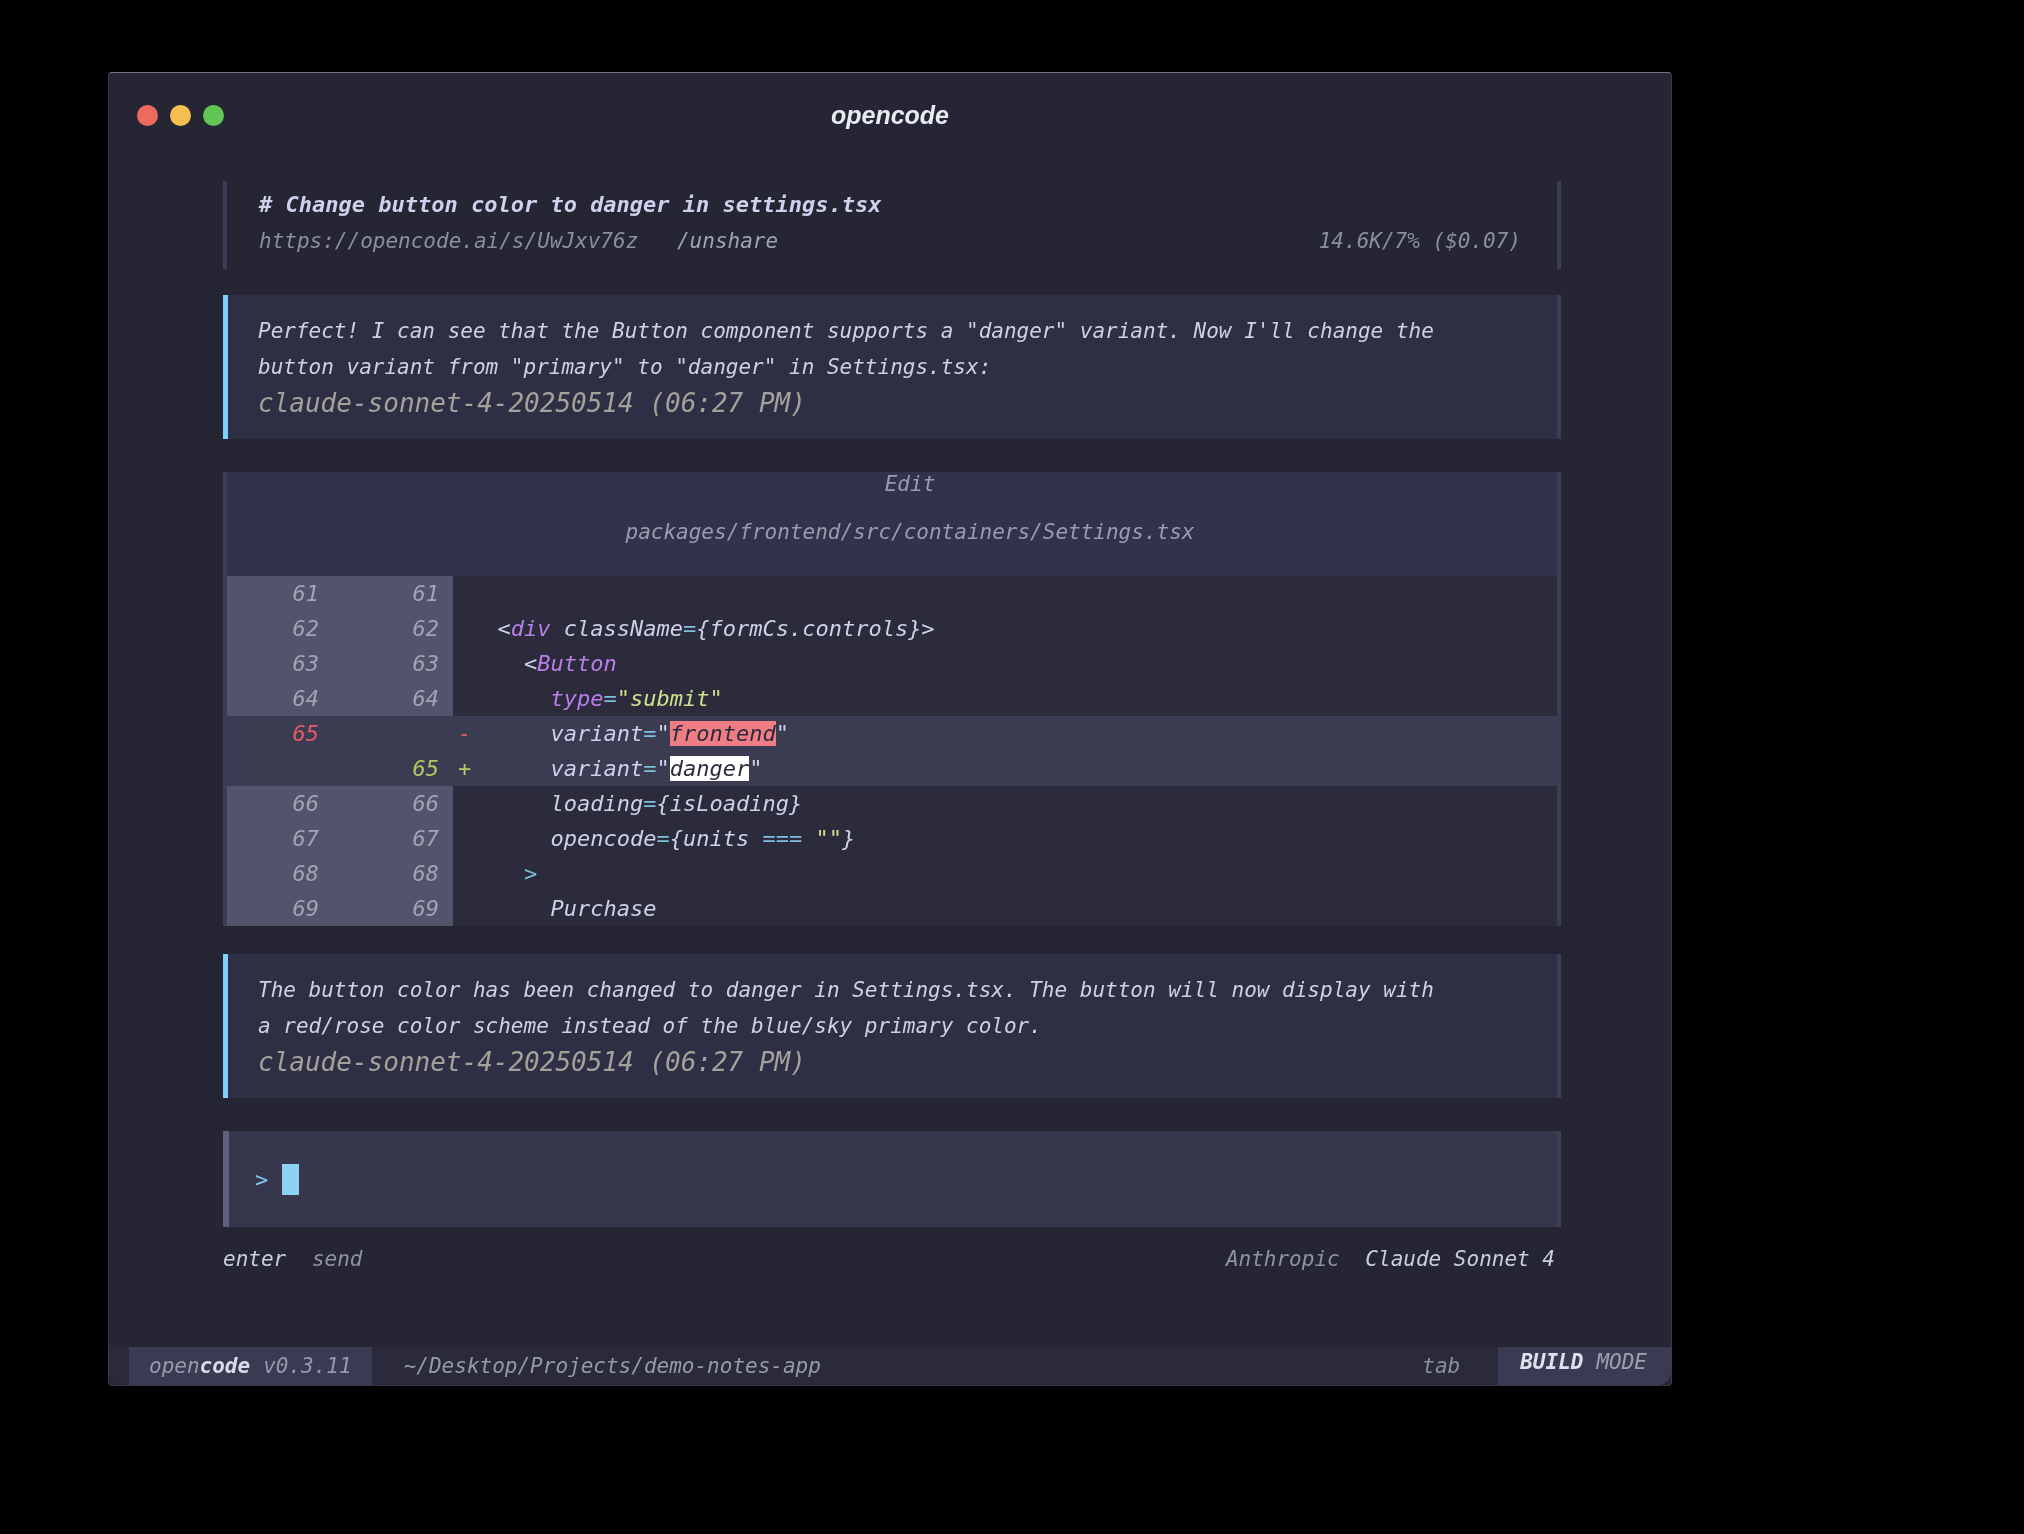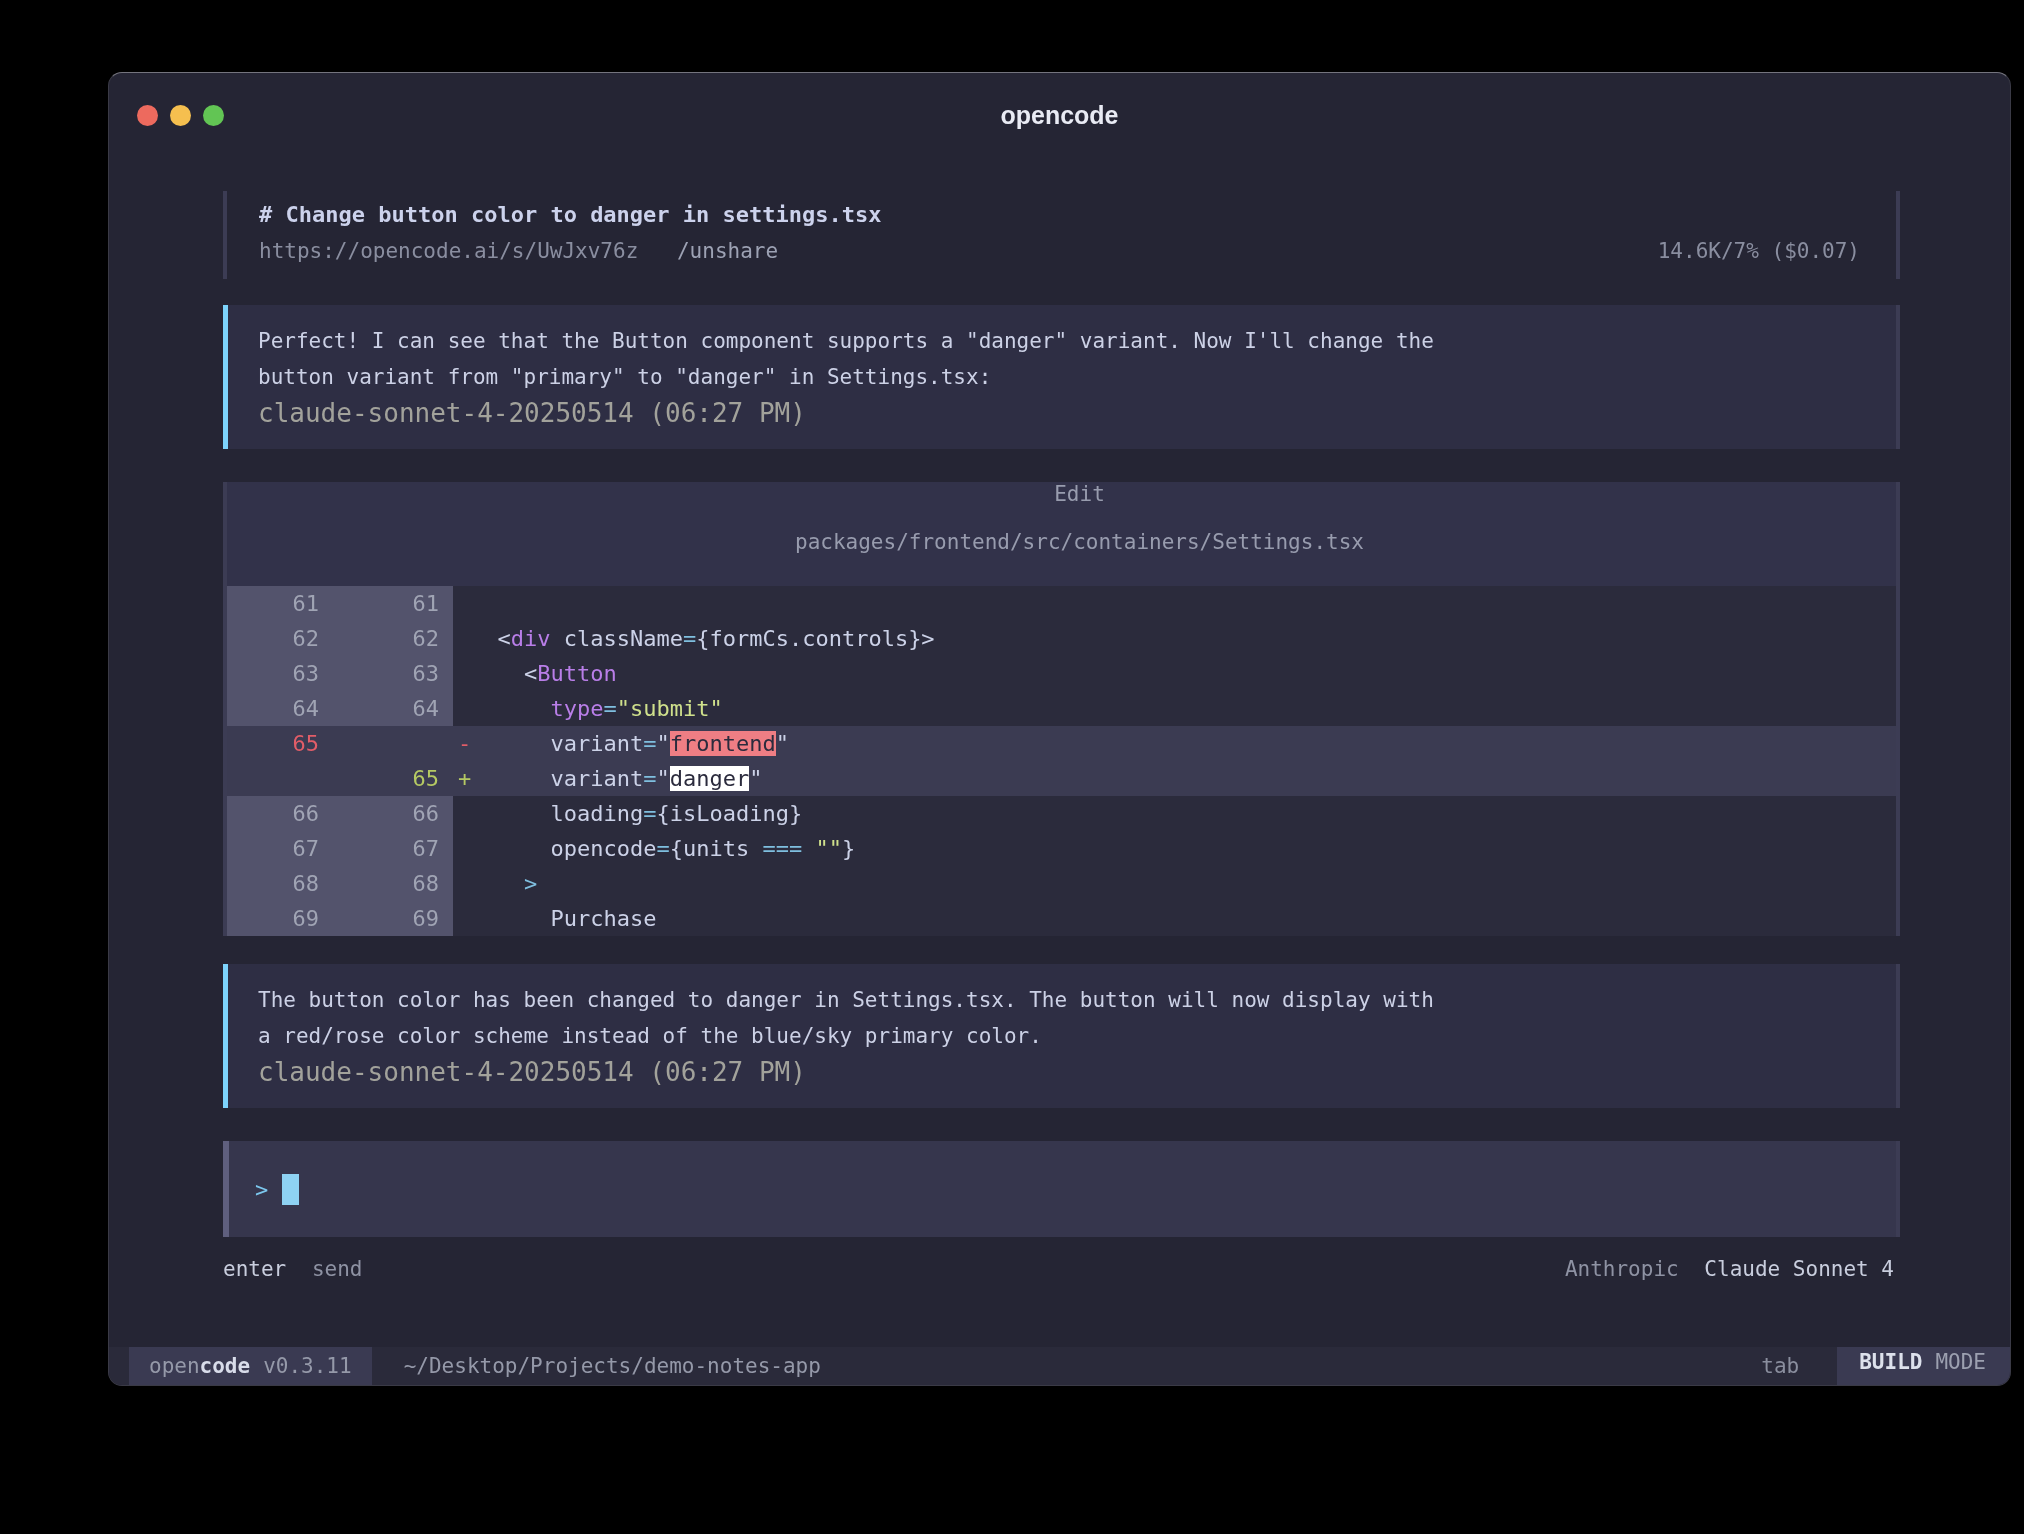--- a/index.html
+++ b/index.html
@@ -1,35 +1,35 @@
 <!DOCTYPE html>
 <html><head>
 <meta charset="utf-8">
 <style>
   * { margin:0; padding:0; box-sizing:border-box; }
   html,body { width:2024px; height:1534px; background:#000; overflow:hidden;
               font-family:"DejaVu Sans Mono", monospace; }
 
-  .window { position:absolute; left:108px; top:72px; width:1903px; height:1314px;
-            background:#252534; border-radius:14px;
-            border:1px solid #3a3a46; border-top-color:#74747e; }
+  .window { position:absolute; left:108px; top:72px; width:1564px; height:1314px;
+            background:#252534; border-radius:4px;
+            border:1px solid #3a3a46; border-top-color:#74747e;font-style:italic; }
 
   
   .titlebar { position:relative; height:118px; }
   .lights { position:absolute; left:28px; top:32px; display:flex; gap:12px; }
   .light { width:21px; height:21px; border-radius:50%; }
   .light.red    { background:#ed6a5e; }
   .light.yellow { background:#f5bf4f; }
   .light.green  { background:#62c554; }
   .win-title { position:absolute; left:0; right:0; top:28px; text-align:center;
                font-family:"Liberation Sans", sans-serif; font-weight:bold;
                font-size:25px; color:#e9ebf4; }
 
   
-  .content { position:absolute; left:114px; right:110px; top:118px; }
+  .content { position:absolute; left:114px; right:110px; top:108px; }
 
   .block { position:relative; }
   .rline { position:absolute; right:0; top:0; bottom:0; width:4px; background:#3c3c54; }
   .lline { position:absolute; left:0; top:0; bottom:0; width:4px; background:#3c3c54; }
 
   
   .sess { height:88px; padding:6px 40px 0 36px; margin-bottom:26px; }
   .sess-title { font-size:22px; font-weight:bold; color:#ccd2ec; line-height:36px; white-space:pre; }
   .sess-sub { position:relative; line-height:36px; font-size:21px; }
   .share-url { color:#8a8ea0; }

